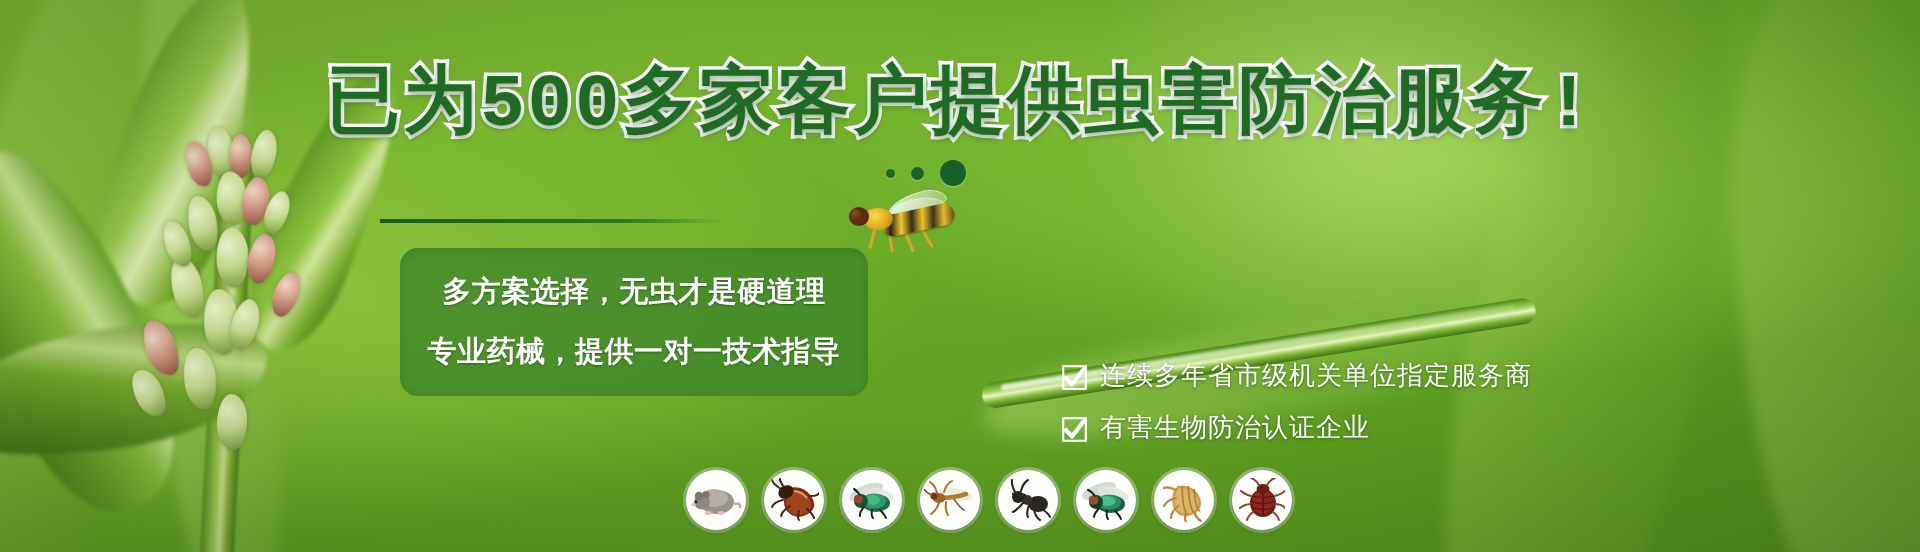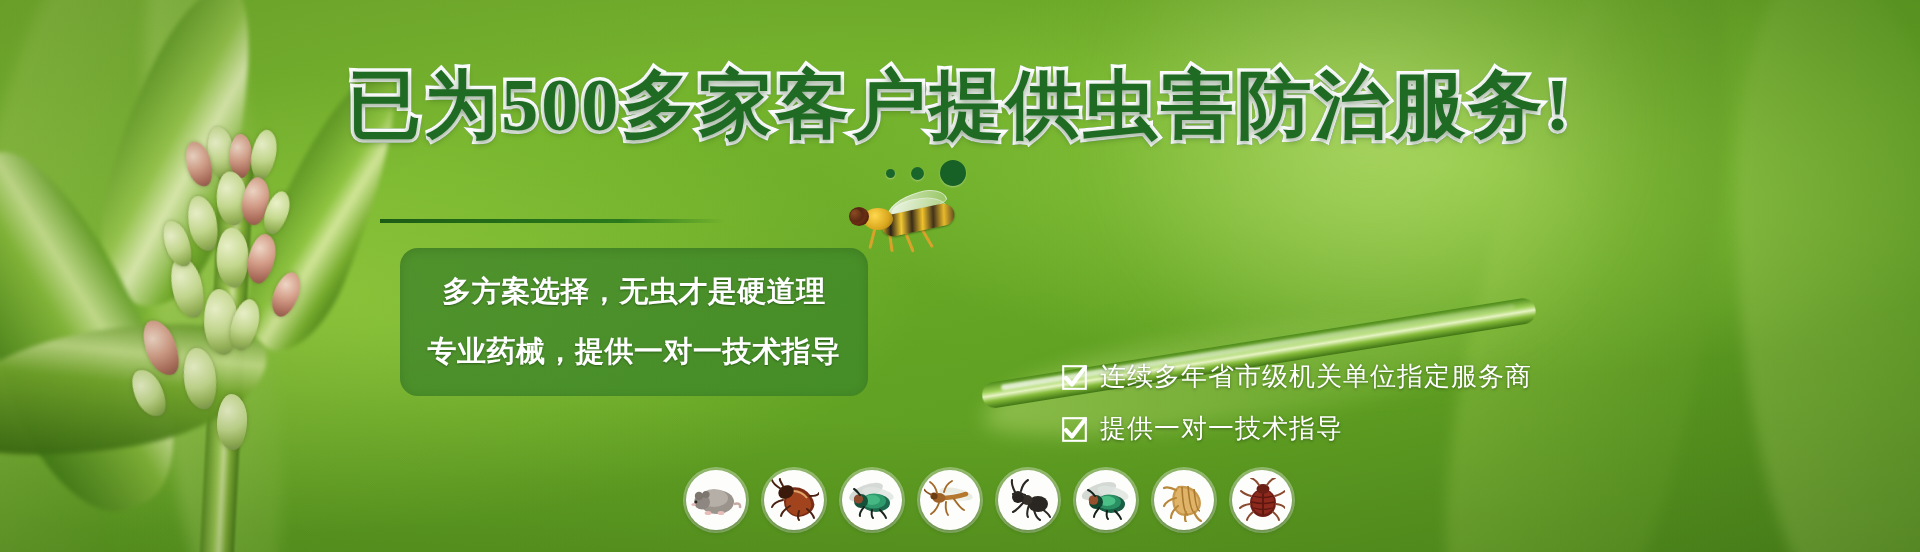--- a/index.html
+++ b/index.html
@@ -1,18 +1,18 @@
 <!DOCTYPE html>
 <html><head>
 <meta charset="utf-8">
 <style>
   html,body{margin:0;padding:0;background:#fff;}
   #banner{
     position:relative;width:1920px;height:552px;overflow:hidden;
-    font-family:Liberation Serif, serif;
+    font-family:Liberation Mono, monospace;
     background:#6aad2a;
   }
 
   
   .bg-base{
     position:absolute;inset:0;
     background:
       radial-gradient(ellipse 60% 70% at 12% 55%, #8fc63d 0%, rgba(143,198,61,0) 60%),
       radial-gradient(ellipse 50% 60% at 75% 30%, #8cc63f 0%, rgba(140,198,63,0) 65%),
       radial-gradient(ellipse 70% 90% at 50% 100%, #5f9e22 0%, rgba(95,158,34,0) 70%),
@@ -230,21 +230,21 @@
       </span>
       <span class="ctext">连续多年省市级机关单位指定服务商</span>
     </div>
     <div class="check-row">
       <span class="cbox">
         <svg width="25" height="25" viewBox="0 0 25 25">
           <rect x="1.2" y="1.2" width="22.6" height="22.6" fill="none" stroke="#ffffff" stroke-width="2.1"></rect>
           <path d="M4 13 L10 19.5 L23 2.5" fill="none" stroke="#ffffff" stroke-width="4.2" stroke-linecap="round" stroke-linejoin="round"></path>
         </svg>
       </span>
-      <span class="ctext">提供一对一技术指导</span>
+      <span class="ctext">有害生物防治认证企业</span>
     </div>
   </div>
 
   <div class="pests">
 
     <div class="pest">
       <svg width="52" height="40" viewBox="0 0 52 40">
         <ellipse cx="27" cy="22" rx="17" ry="12" fill="#9b948d"></ellipse>
         <ellipse cx="24" cy="18" rx="14" ry="9" fill="#b5afa8"></ellipse>
         <ellipse cx="12" cy="22" rx="8" ry="7.5" fill="#8e8781"></ellipse>

